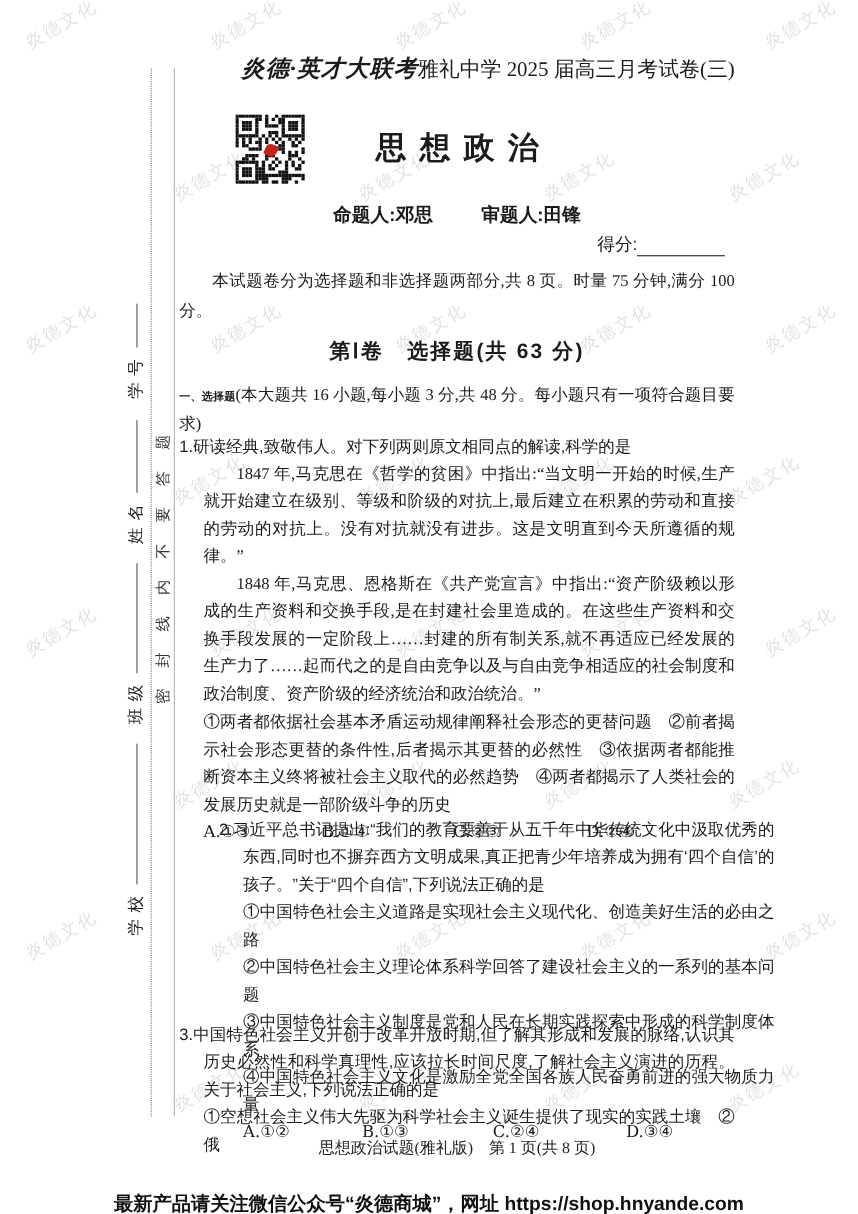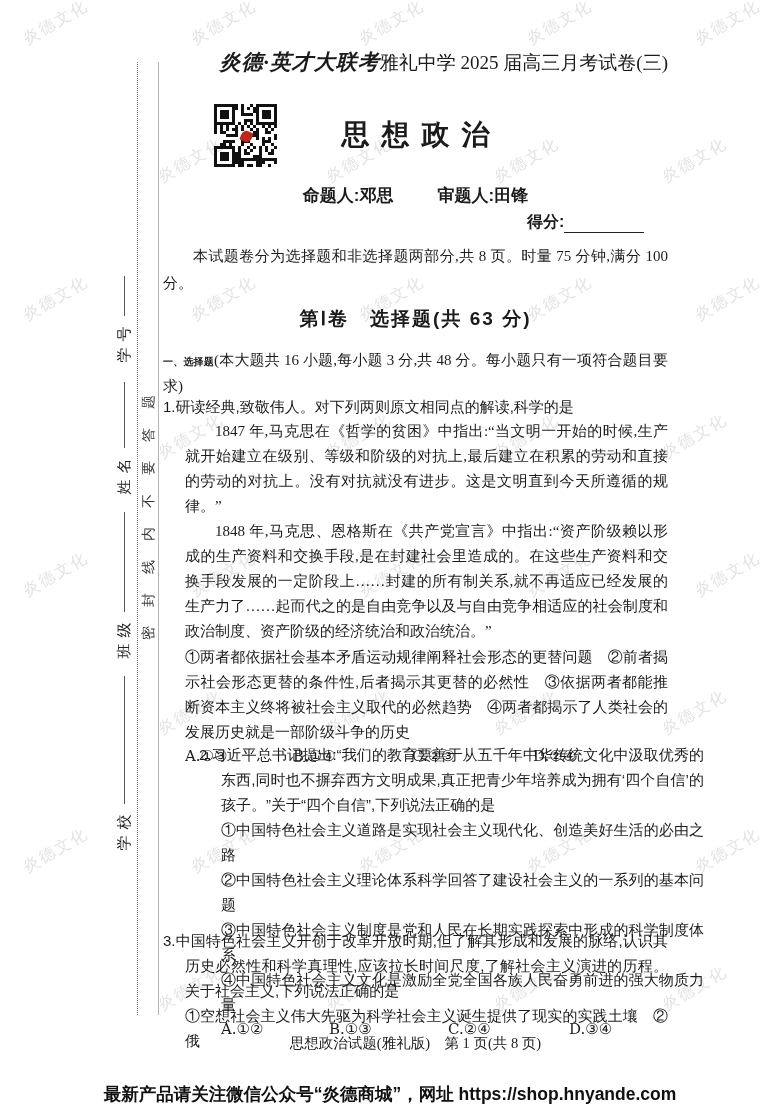--- a/index.html
+++ b/index.html
@@ -36,21 +36,21 @@
   .hdrline { top:48px; text-align:right; font-size:19px; white-space:nowrap; }
   .hdrline .brand { font-weight:bold; font-style:italic; font-size:21px; letter-spacing:1px; }
   .qr-box { position:absolute; left:51px; top:104px; width:66px; height:66px; }
   .qr-mark { position:absolute; left:27px; top:27px; width:11px; height:11px;
     background:#c2251c; border-radius:45% 10% 45% 10%; transform:rotate(24deg); }
   h1.subject { top:116px; text-align:center; font-size:28px; letter-spacing:12px;
     font-family:"Liberation Sans", sans-serif; font-weight:bold; padding-left:12px; }
   .persons { top:184px; text-align:center; font-size:17px; font-weight:bold;
     font-family:"Liberation Sans", sans-serif; }
   .persons .gap2 { display:inline-block; width:44px; }
-  .score { position:absolute; left:364px; top:212px; font-size:16px; font-weight:bold;
+  .score { position:absolute; left:380px; top:212px; font-size:16px; font-weight:normal;
     font-family:"Liberation Sans", sans-serif; white-space:nowrap; }
   .score-line { display:inline-block; width:80px; border-bottom:1.2px solid #222;
     height:18px; vertical-align:bottom; }
   .intro { top:243px; font-size:15px; line-height:27px; text-align:justify; text-indent:2em; }
   h2.section { top:306px; text-align:center; font-size:19px; font-weight:bold;
     font-family:"Liberation Sans", sans-serif; letter-spacing:2px; }
   .parthead { top:348px; font-size:15px; line-height:25px; text-align:justify; }
   .parthead b { font-family:"Liberation Sans", sans-serif; font-size:10px; }
   .q { line-height:25px; font-size:15px; }
   .qbody { padding-left:22px; }

